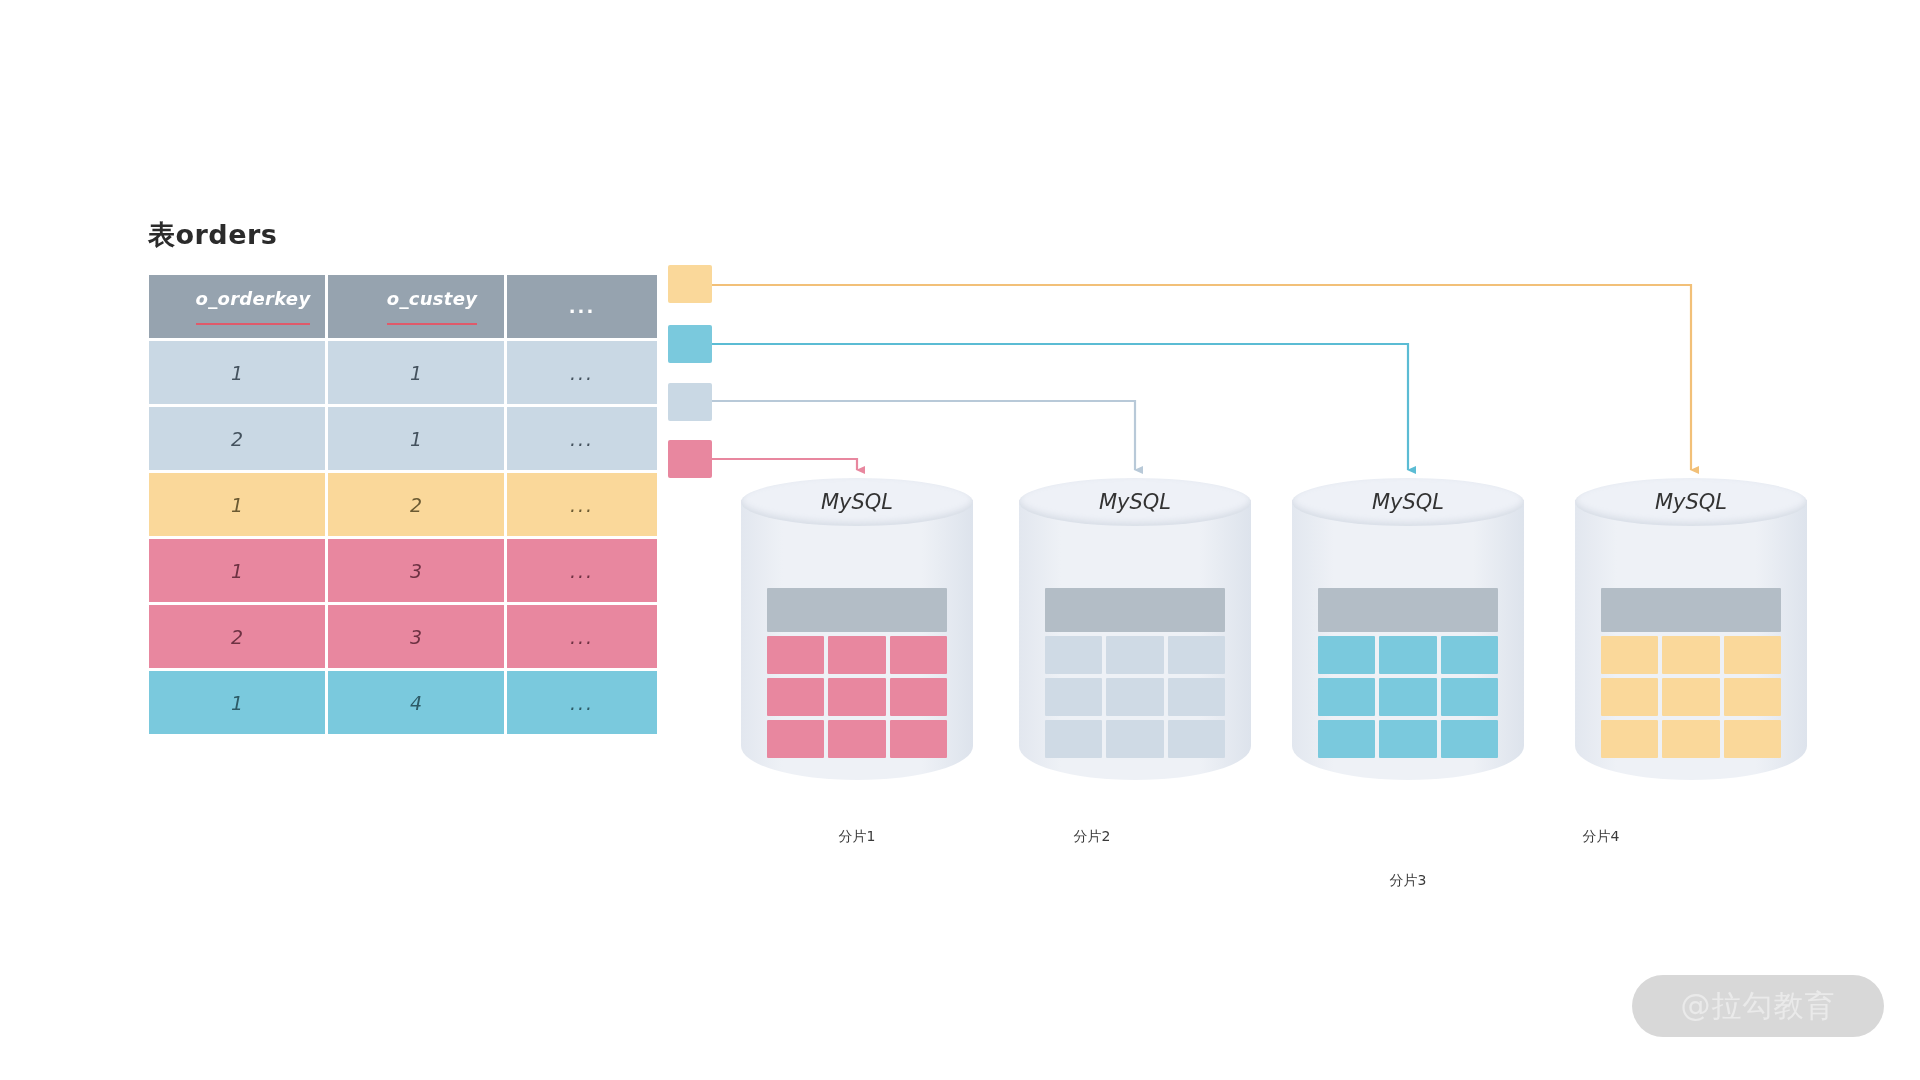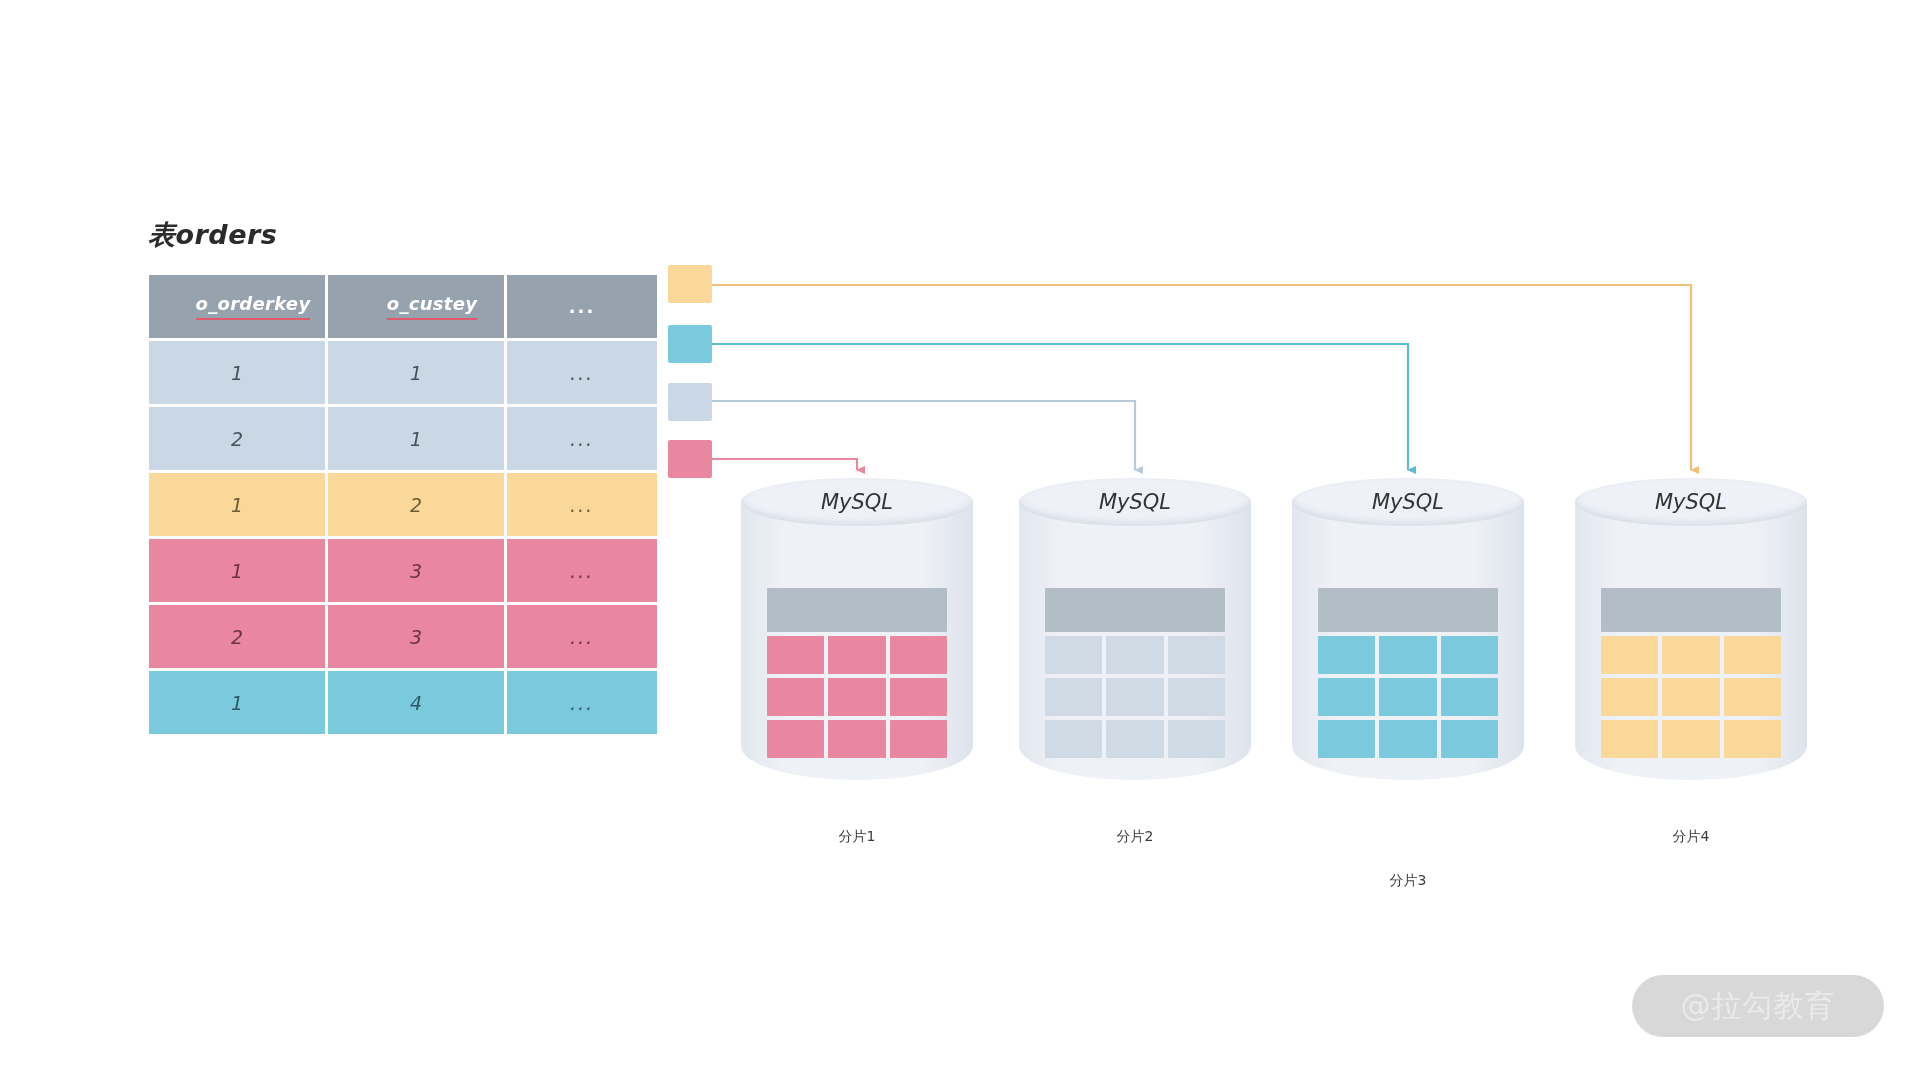--- a/index.html
+++ b/index.html
@@ -22,21 +22,20 @@
     inset: 0;
   }
 
   
   .table-title {
     position: absolute;
     left: 148px;
     top: 217px;
     font-size: 27px;
     font-weight: bold;
-    font-style: italic;
     letter-spacing: 0.5px;
     color: #2b2b2b;
     white-space: nowrap;
   }
 
   .src-table {
     position: absolute;
     left: 146px;
     top: 272px;
     width: 508px;
@@ -55,21 +54,21 @@
   .src-table th {
     background: #96a3af;
     color: #ffffff;
     font-weight: bold;
     font-size: 18px;
     letter-spacing: 0.3px;
   }
   .th-underline {
     display: inline-block;
     border-bottom: 2px solid #e05a6a;
-    padding-bottom: 4px;
+    padding-bottom: 14px;
     text-decoration: none;
     margin-left: 32px;
   }
   .col-a { width: 176px; }
   .col-b { width: 176px; }
   .col-c { width: 150px; }
 
   .row-blue td   { background: #c9d8e4; color: #44525e; }
   .row-orange td { background: #fad89a; color: #6b5a32; }
   .row-pink td   { background: #e8879f; color: #6e3243; }
@@ -299,21 +298,21 @@
           <div class="mini-cell fill-gray"></div>
         <div class="mini-cell fill-gray"></div>
           <div class="mini-cell fill-gray"></div>
           <div class="mini-cell fill-gray"></div>
         <div class="mini-cell fill-gray"></div>
           <div class="mini-cell fill-gray"></div>
           <div class="mini-cell fill-gray"></div>
       </div>
     </div>
   </div>
-  <div class="shard-caption" style="left:1019px;">分片2</div>
+  <div class="shard-caption" style="left:976px;">分片2</div>
 
   <div class="cylinder" style="left:1292px; top:478px;">
     <div class="cyl-body"></div>
     <div class="cyl-top"></div>
     <div class="cyl-top-shade"></div>
     <div class="cyl-label">MySQL</div>
     <div class="mini-table">
       <div class="mini-head"></div>
       <div class="mini-grid">
         <div class="mini-cell fill-cyan"></div>
@@ -343,17 +342,17 @@
           <div class="mini-cell fill-orange"></div>
         <div class="mini-cell fill-orange"></div>
           <div class="mini-cell fill-orange"></div>
           <div class="mini-cell fill-orange"></div>
         <div class="mini-cell fill-orange"></div>
           <div class="mini-cell fill-orange"></div>
           <div class="mini-cell fill-orange"></div>
       </div>
     </div>
   </div>
-  <div class="shard-caption" style="left:1575px;">分片4</div>
+  <div class="shard-caption" style="left:1485px;">分片4</div>
 
   <div class="watermark">@拉勾教育</div>
 
 </div>
 
 </body></html>

